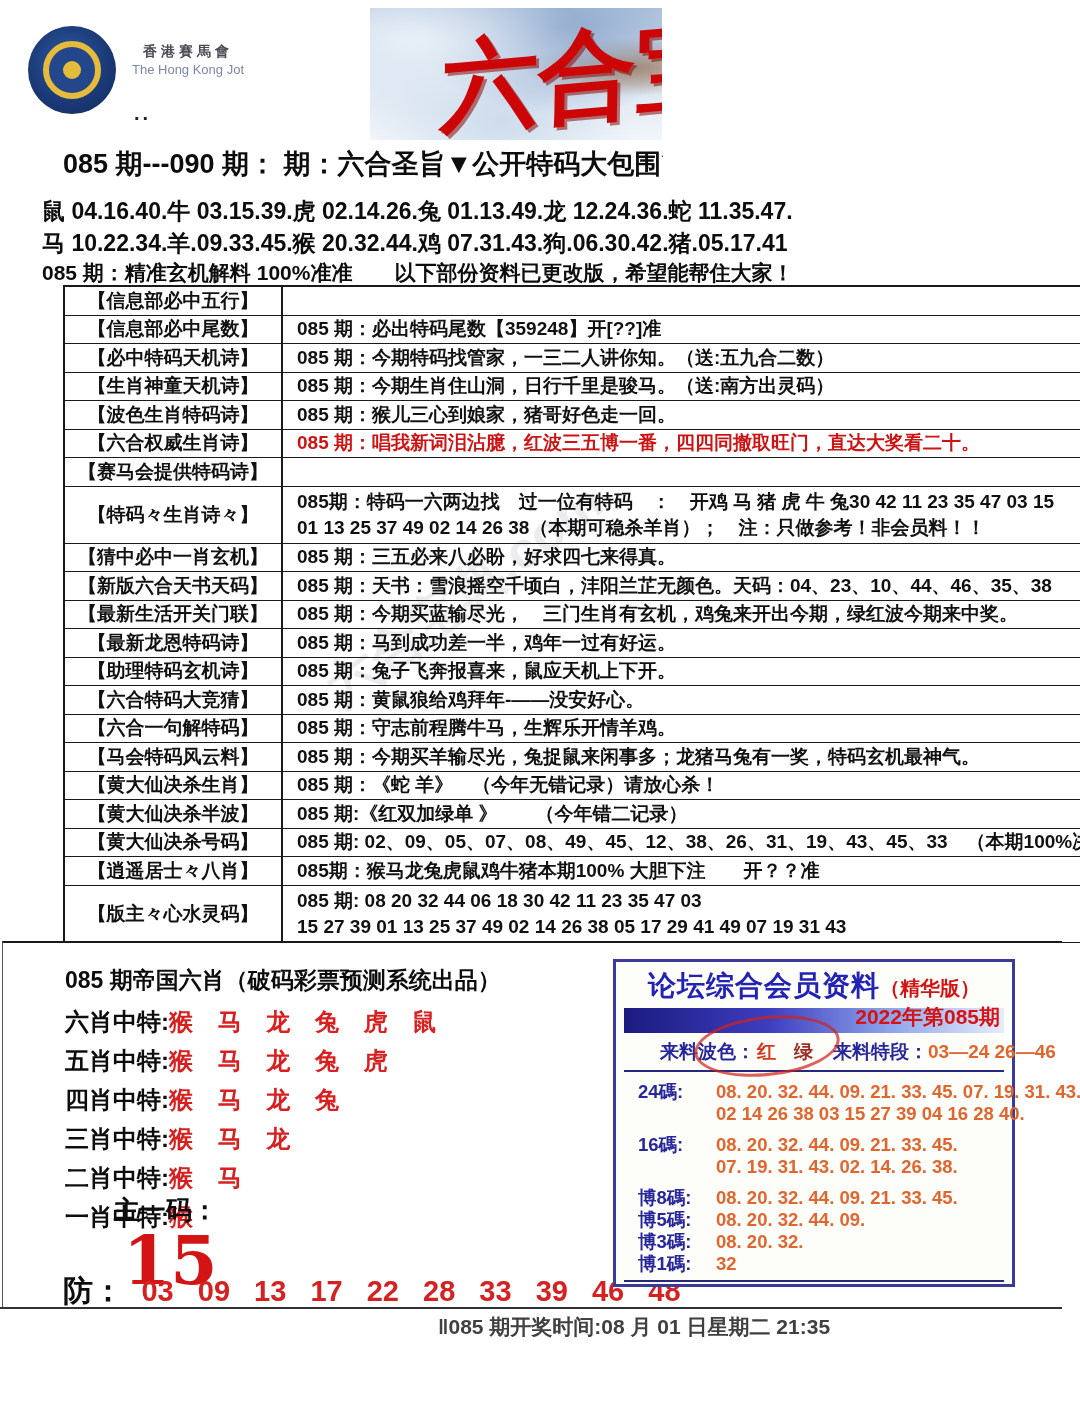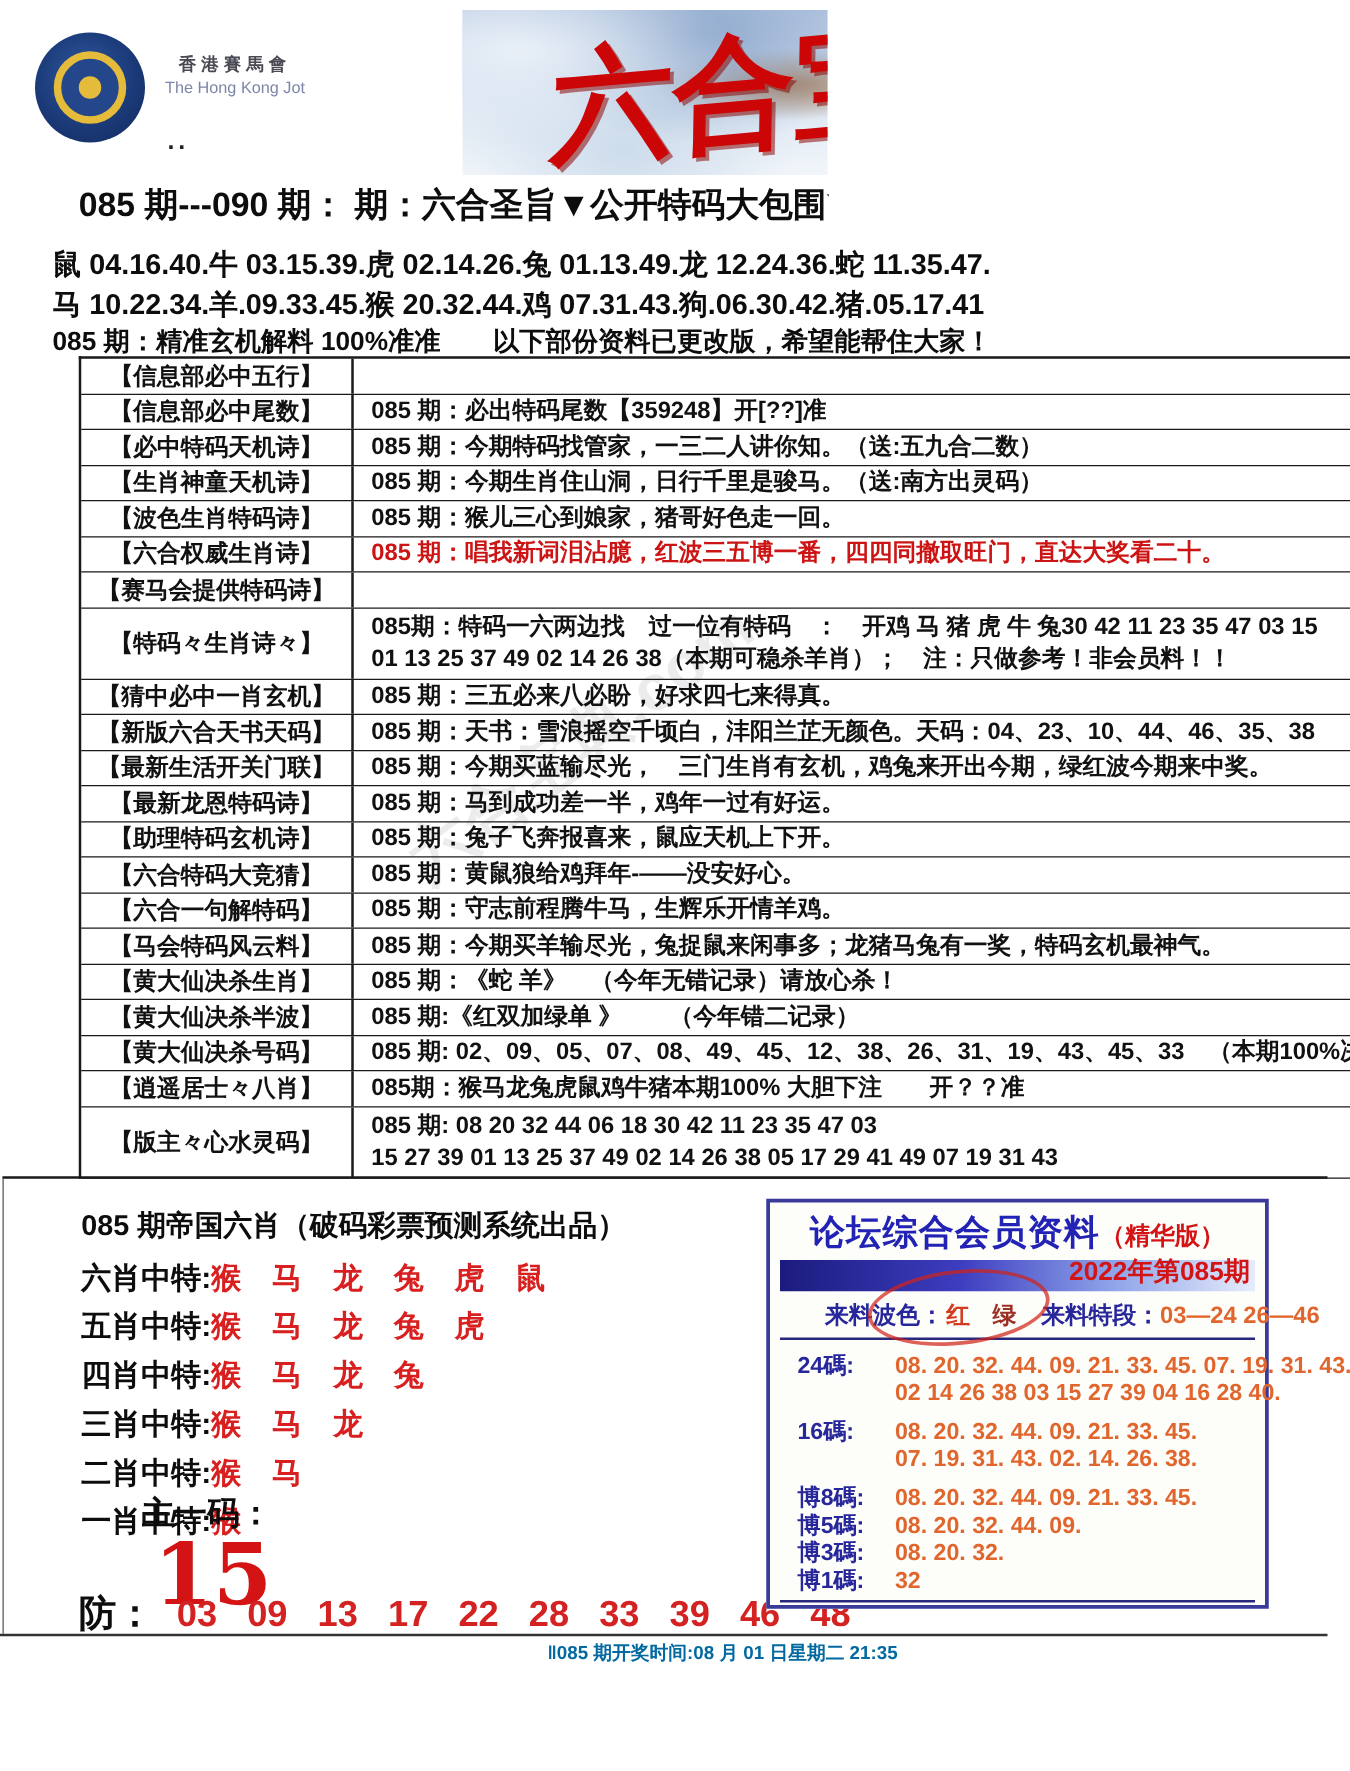--- a/index.html
+++ b/index.html
@@ -90,22 +90,22 @@
   .mb-foot{display:flex;margin:8px 6px 0 14px;}
   .mb-picks{flex:1;}
   .pick-row{font-size:18px;font-weight:bold;margin:4px 0;white-space:nowrap;}
   .pick-row .plab{color:#27279b;}
   .pick-row .pval{color:#e0702e;letter-spacing:2px;}
   .mb-poem{flex:0 0 180px;text-align:center;}
   .poem-title{font-size:18px;font-weight:bold;color:#27279b;margin:2px 0 6px;white-space:nowrap;}
   .poem-line{font-size:17px;font-weight:bold;color:#cc1a1a;margin:5px 0;white-space:nowrap;}
   
   .footer-line{position:absolute;left:0;top:1307px;width:1062px;border-top:2px solid #333;}
-  .footer-text{position:absolute;left:438px;top:1313px;font-size:15px;font-weight:bold;
-    color:#0369a1;white-space:nowrap;}
+  .footer-text{position:absolute;left:438px;top:1313px;font-size:21px;font-weight:bold;
+    color:#404040;white-space:nowrap;}
 </style>
 </head>
 <body>
 
 <div class="logo">
   <div class="logo-ring">
     <div class="logo-core"></div>
   </div>
 </div>
 <div class="logo-text">

